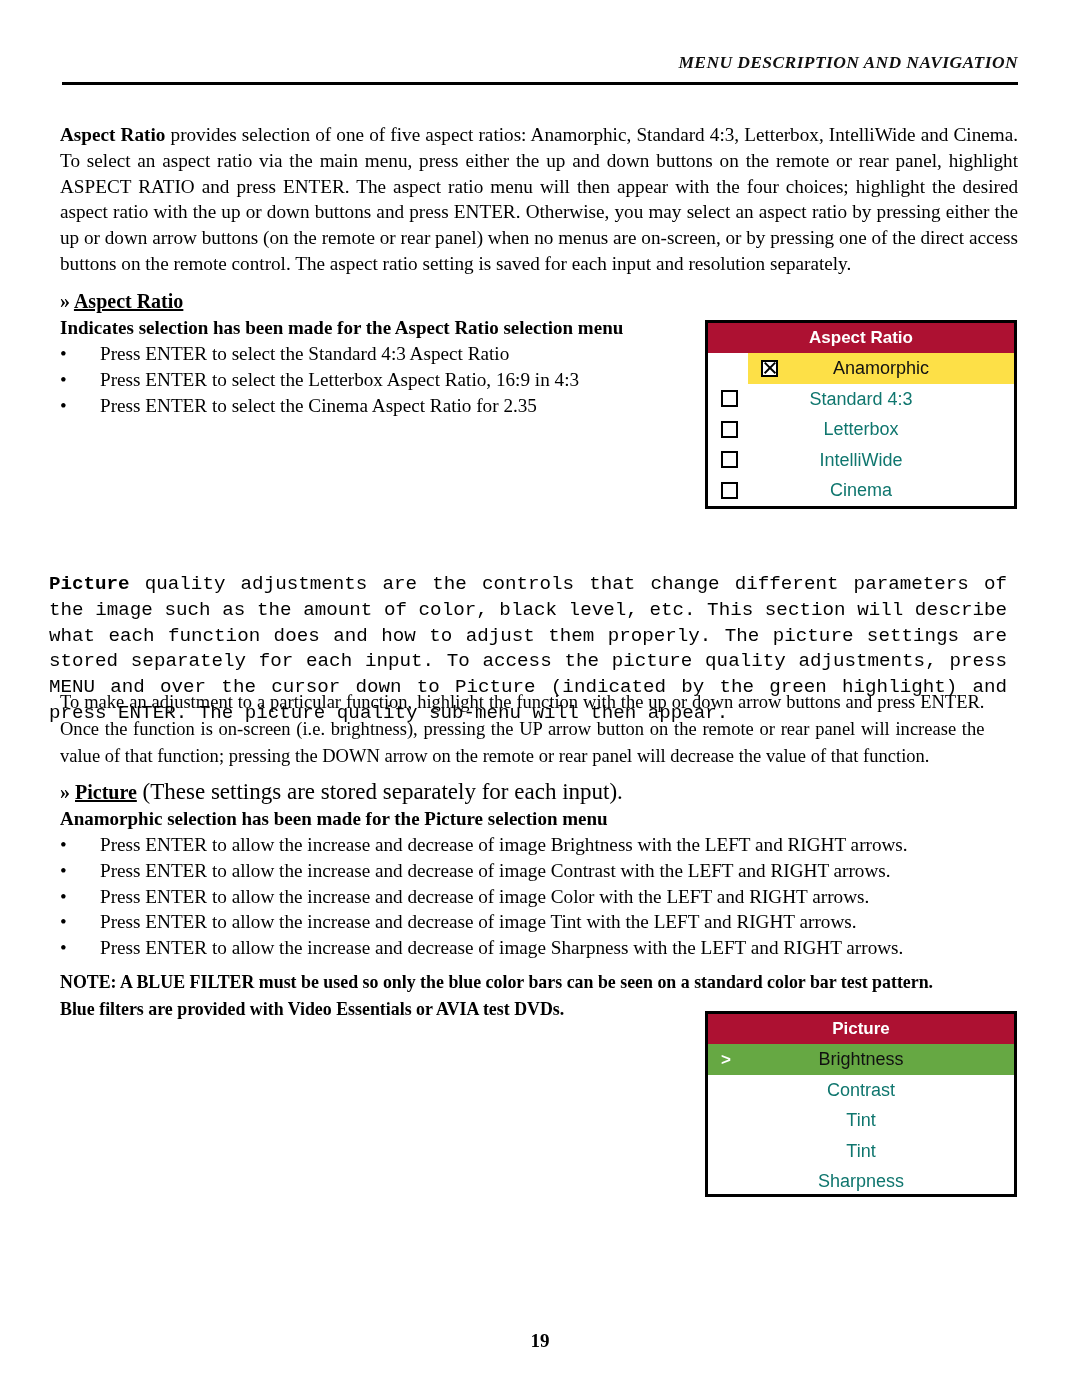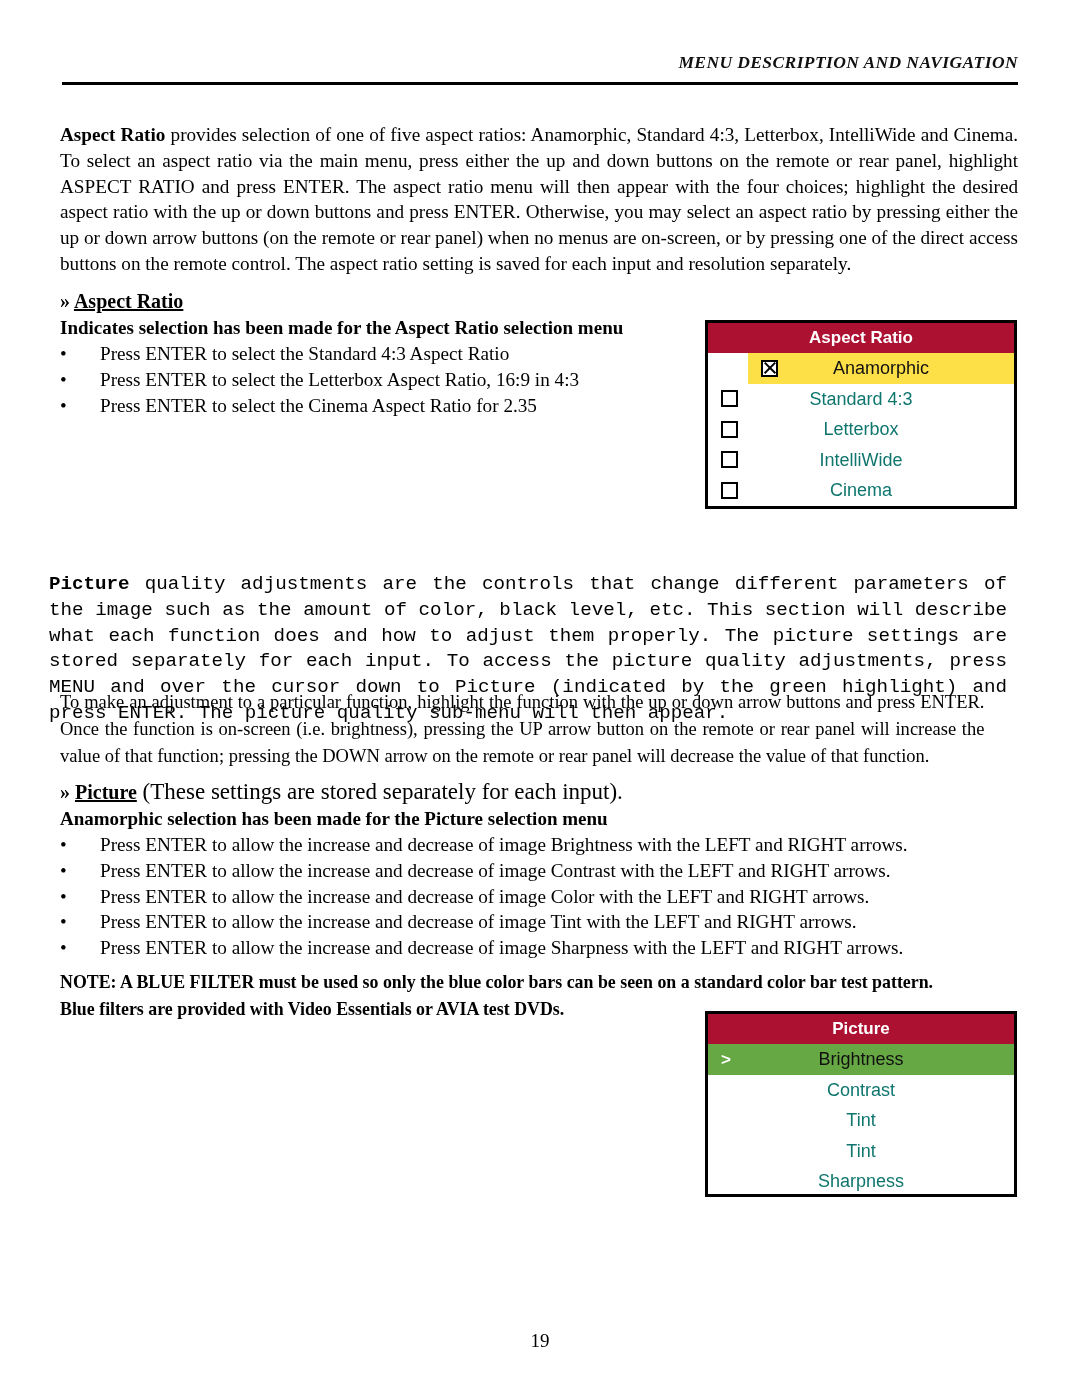--- a/index.html
+++ b/index.html
@@ -159,20 +159,21 @@
   .osd .osd-label { display: inline-block; }
 
   
   #page-number {
     position: absolute;
     left: 0;
     top: 1330px;
     width: 1080px;
     text-align: center;
     font-size: 19px;
+    font-weight: bold;
   }
 </style>
 </head>
 <body>
 
 <div id="page-header">
   <span class="hdr-text">MENU DESCRIPTION AND NAVIGATION</span>
   <span class="hdr-rule"></span>
 </div>
 

